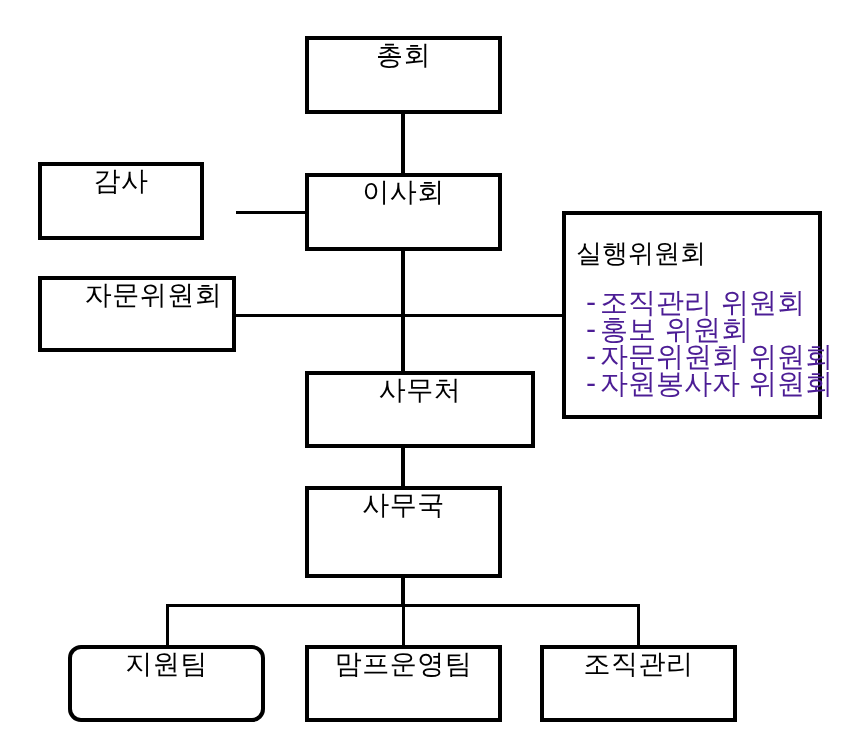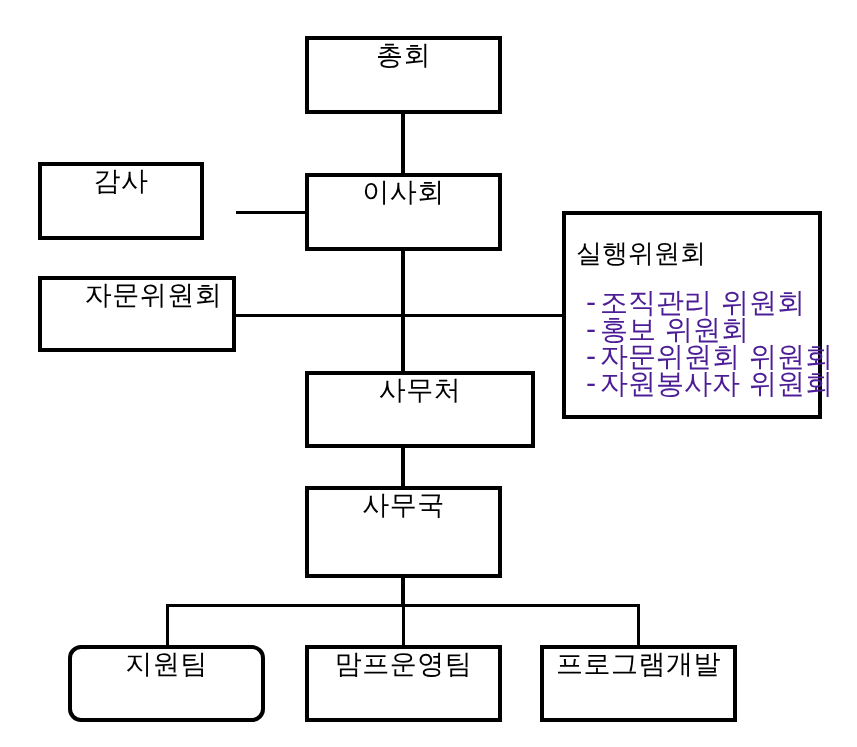--- a/index.html
+++ b/index.html
@@ -147,16 +147,16 @@
 
   <div class="node" style="left:68px; top:645px; width:197px; height:77px;border-radius:13px;">
     <span class="node-label">지원팀</span>
   </div>
 
   <div class="node" style="left:305px; top:645px; width:197px; height:77px;">
     <span class="node-label">맘프운영팀</span>
   </div>
 
   <div class="node" style="left:540px; top:645px; width:197px; height:77px;">
-    <span class="node-label">프로그램개발</span>
+    <span class="node-label">조직관리</span>
   </div>
 
 </div>
 
 </body></html>

